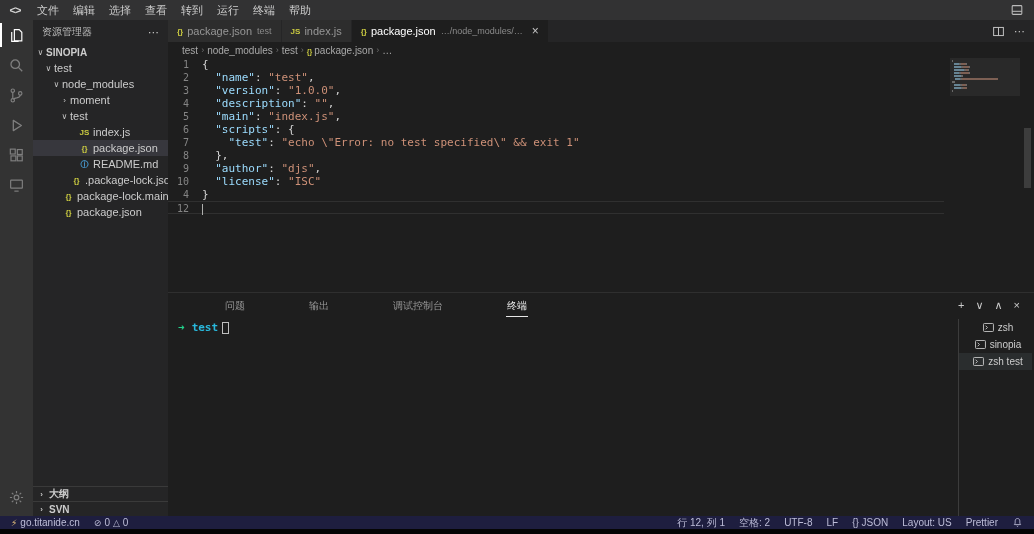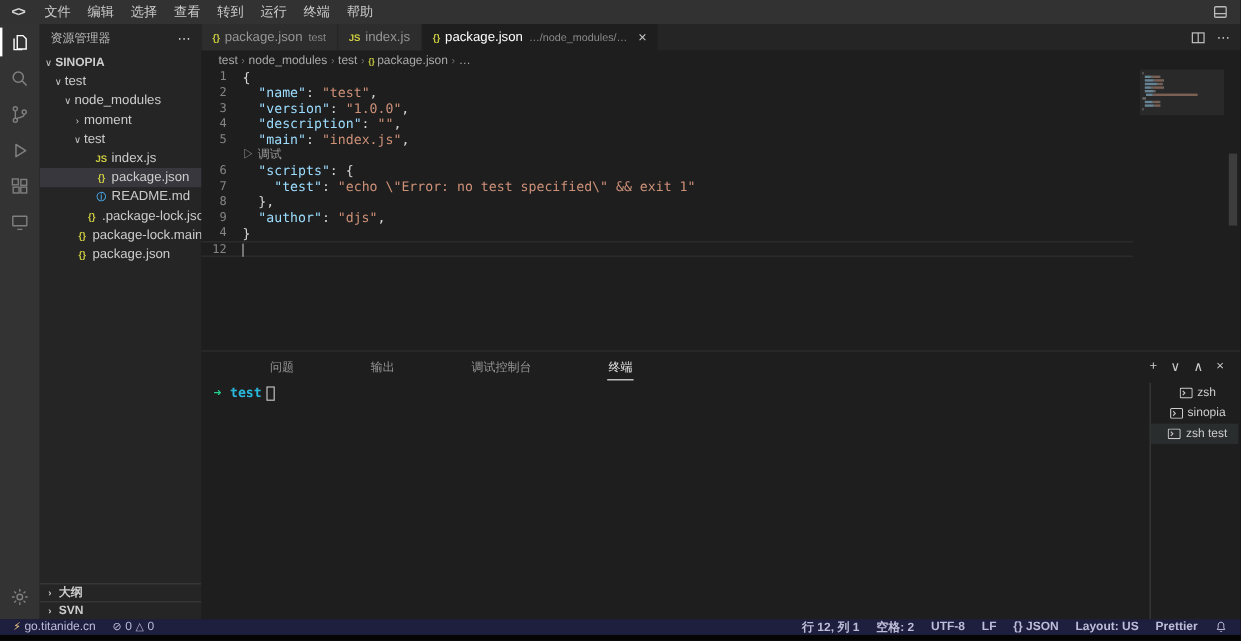--- a/index.html
+++ b/index.html
@@ -97,21 +97,21 @@
   .term-cursor { display:inline-block; width:7px; height:12px; border:1px solid #bfbfbf; margin-left:4px; }
   .terminal-list { position:absolute; top:26px; right:2px; width:74px; bottom:0; font-size:10px; border-left:1px solid #3c3c3c; }
   .tl-item { height:17px; display:flex; align-items:center; gap:4px; padding-left:5px; color:#cccccc; cursor:pointer; white-space:nowrap;justify-content:center; }
   .tl-item.selected { background:#2a2d2e; }
   .tl-item svg { flex:none; }
 
   
   .statusbar { position:absolute; left:0; right:0; bottom:5px; height:13px; background:#1e1e3f;
                display:flex; align-items:center; font-size:10px; color:#bdbdd8; padding:0 6px; z-index:6; }
   .sb-left { display:flex; gap:4px; align-items:center; }
-  .sb-right { margin-left:auto; display:flex; gap:4px; align-items:center;font-weight:bold; }
+  .sb-right { margin-left:auto; display:flex; gap:4px; align-items:center; }
   .sb-item { display:flex; align-items:center; gap:3px; padding:0 5px; height:13px; cursor:pointer; white-space:nowrap; }
   .sb-item .ic { font-size:9px; }
   .remote .ic { color:#e5c07b; }
   .bottom-strip { position:absolute; left:0; right:0; bottom:0; height:5px; background:#050505; }
   svg { display:block; }
 </style>
 </head>
 <body>
 
 <div id="root">
@@ -310,38 +310,38 @@
         </div>
         <div class="code-row">
           <span class="gutter">4</span>
           <span class="code-text"><span class="tok-p">  </span><span class="tok-k">"description"</span><span class="tok-p">: </span><span class="tok-s">""</span><span class="tok-p">,</span></span>
         </div>
         <div class="code-row">
           <span class="gutter">5</span>
           <span class="code-text"><span class="tok-p">  </span><span class="tok-k">"main"</span><span class="tok-p">: </span><span class="tok-s">"index.js"</span><span class="tok-p">,</span></span>
         </div>
         <div class="code-row">
-          <span class="gutter"></span>
-          <span class="codelens">▷ 调试</span>
-        </div>
-        <div class="code-row">
           <span class="gutter">6</span>
           <span class="code-text"><span class="tok-p">  </span><span class="tok-k">"scripts"</span><span class="tok-p">: {</span></span>
         </div>
         <div class="code-row">
           <span class="gutter">7</span>
           <span class="code-text"><span class="tok-p">    </span><span class="tok-k">"test"</span><span class="tok-p">: </span><span class="tok-s">"echo \"Error: no test specified\" &amp;&amp; exit 1"</span></span>
         </div>
         <div class="code-row">
           <span class="gutter">8</span>
           <span class="code-text"><span class="tok-p">  },</span></span>
         </div>
         <div class="code-row">
           <span class="gutter">9</span>
           <span class="code-text"><span class="tok-p">  </span><span class="tok-k">"author"</span><span class="tok-p">: </span><span class="tok-s">"djs"</span><span class="tok-p">,</span></span>
+        </div>
+        <div class="code-row">
+          <span class="gutter">10</span>
+          <span class="code-text"><span class="tok-p">  </span><span class="tok-k">"license"</span><span class="tok-p">: </span><span class="tok-s">"ISC"</span></span>
         </div>
         <div class="code-row">
           <span class="gutter">4</span>
           <span class="code-text"><span class="tok-p">}</span></span>
         </div>
         <div class="code-row current-line">
           <span class="gutter">12</span>
           <span class="code-text"><span class="caret"></span></span>
         </div>
       </div>

